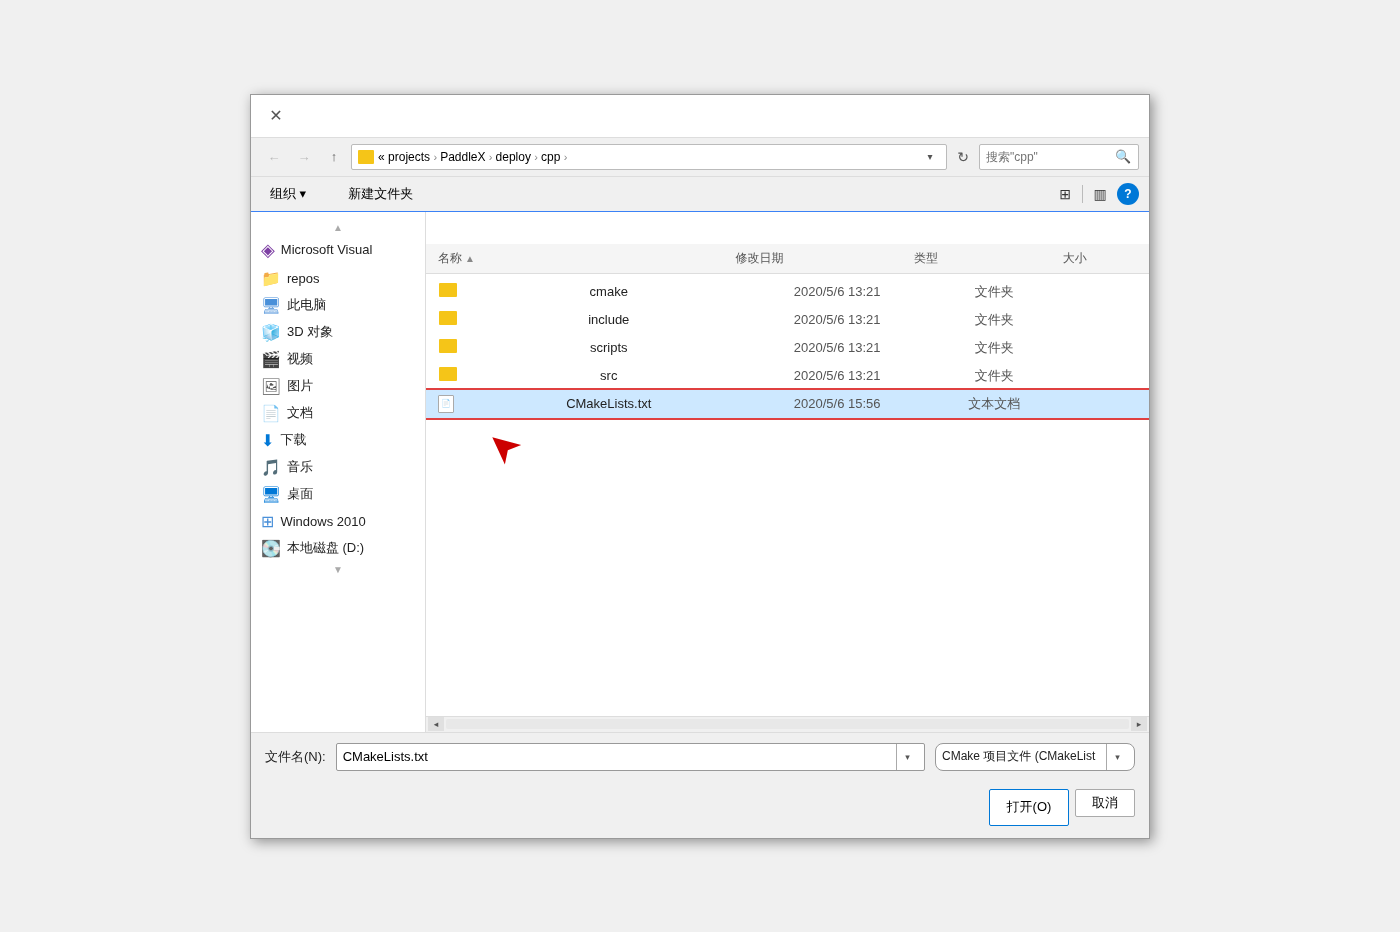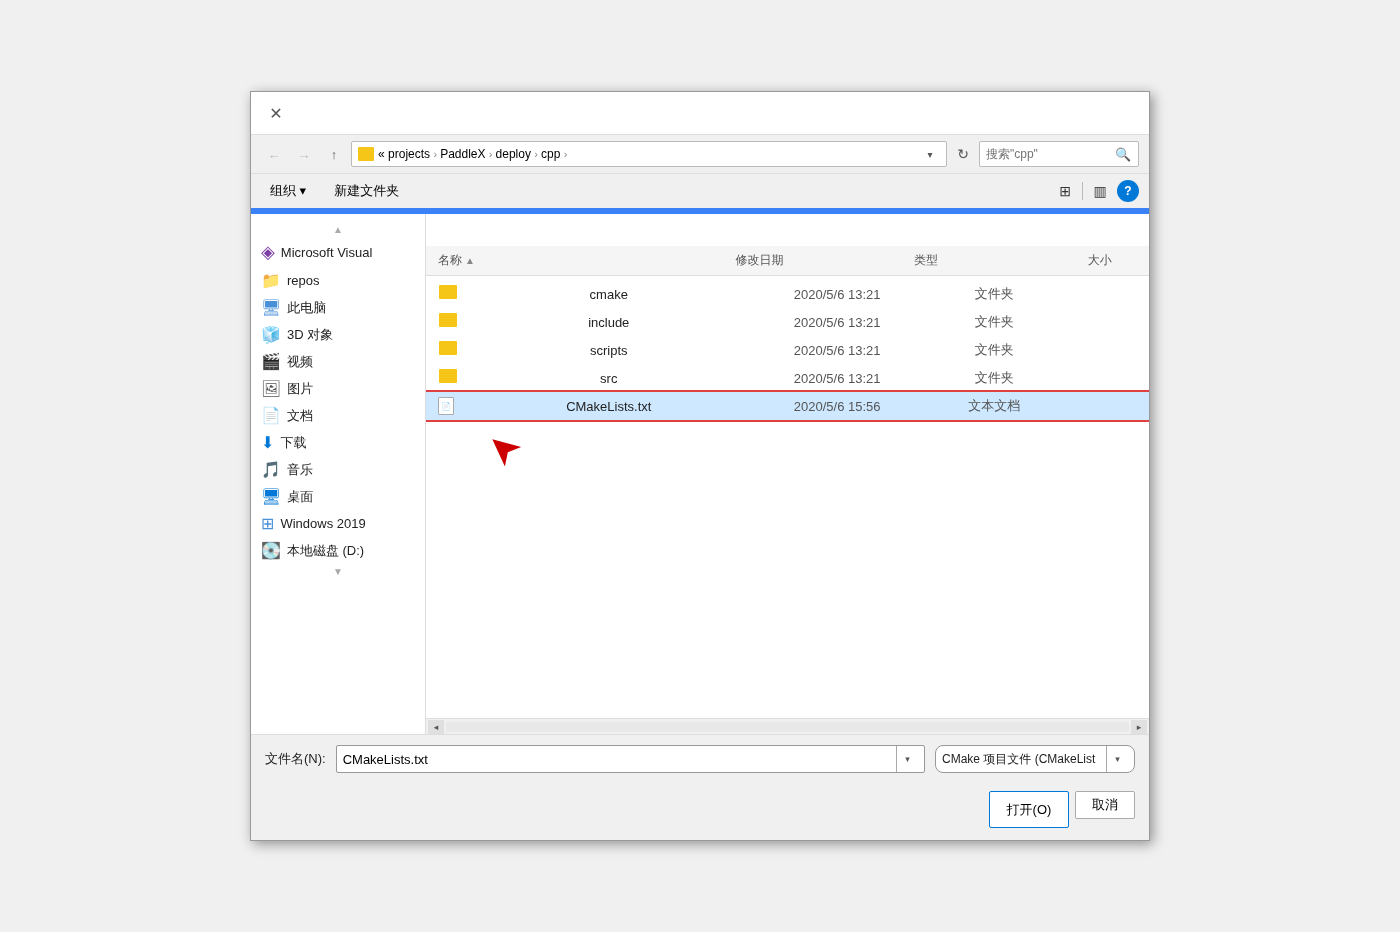--- a/index.html
+++ b/index.html
@@ -114,22 +114,22 @@
       font-size: 12px; width: 100%; background: transparent;
       color: #888;
     }
     .search-icon { font-size: 13px; color: #888; }
     
     .toolbar2 {
       background: #f0f0f0;
       padding: 4px 10px;
       display: flex;
       align-items: center;
-      gap: 10px;
-      border-bottom: 6px solid #3b82f6;
+      gap: 24px;
+      border-bottom: 1px solid #3b82f6;
     }
     .organize-btn {
       display: flex; align-items: center; gap: 3px;
       padding: 3px 8px;
       background: transparent;
       border: 1px solid transparent;
       cursor: pointer;
       font-size: 13px;
       border-radius: 2px;
     }
@@ -209,21 +209,21 @@
       padding: 6px 12px;
       border-bottom: 1px solid #ddd;
       font-size: 12px;
       color: #555;
       background: #f5f5f5;
       gap: 0;
     }
     .col-name { flex: 2; display: flex; align-items: center; gap: 3px; cursor: pointer; }
     .col-date { flex: 1.2; cursor: pointer; }
     .col-type { flex: 1; cursor: pointer; }
-    .col-size { flex: 0.5; cursor: pointer; text-align: center; }
+    .col-size { flex: 0.5; cursor: pointer; }
     .sort-arrow { font-size: 10px; color: #888; }
     .file-list {
       flex: 1;
       overflow-y: auto;
       padding: 4px 0;
       text-align: center;
     }
     .file-item {
       display: flex;
       align-items: center;
@@ -461,21 +461,21 @@
       <div class="sidebar-item">
         <span class="sidebar-icon music">🎵</span>
         <span>音乐</span>
       </div>
       <div class="sidebar-item">
         <span class="sidebar-icon desktop">🖥</span>
         <span>桌面</span>
       </div>
       <div class="sidebar-item">
         <span class="sidebar-icon windows" style="color:#4a90d9;">⊞</span>
-        <span>Windows 2019</span>
+        <span>Windows 2010</span>
       </div>
       <div class="sidebar-item">
         <span class="sidebar-icon disk">💽</span>
         <span>本地磁盘 (D:)</span>
       </div>
       <div class="scroll-indicator">▼</div>
     </div>
 
     <div class="file-area">
 

